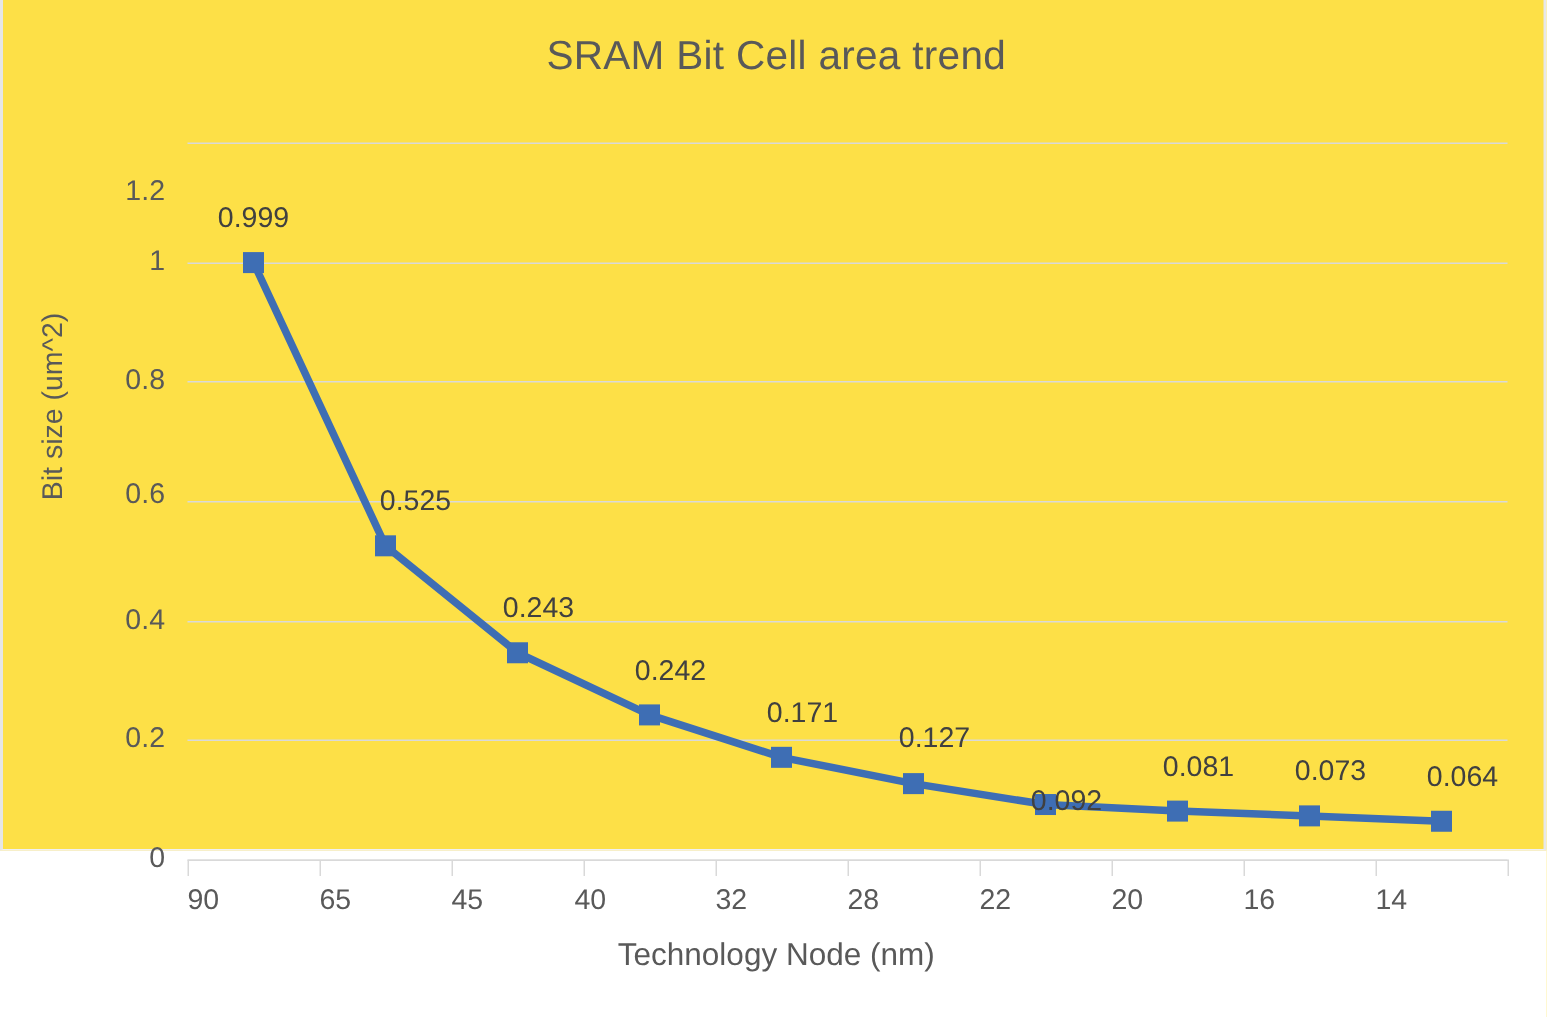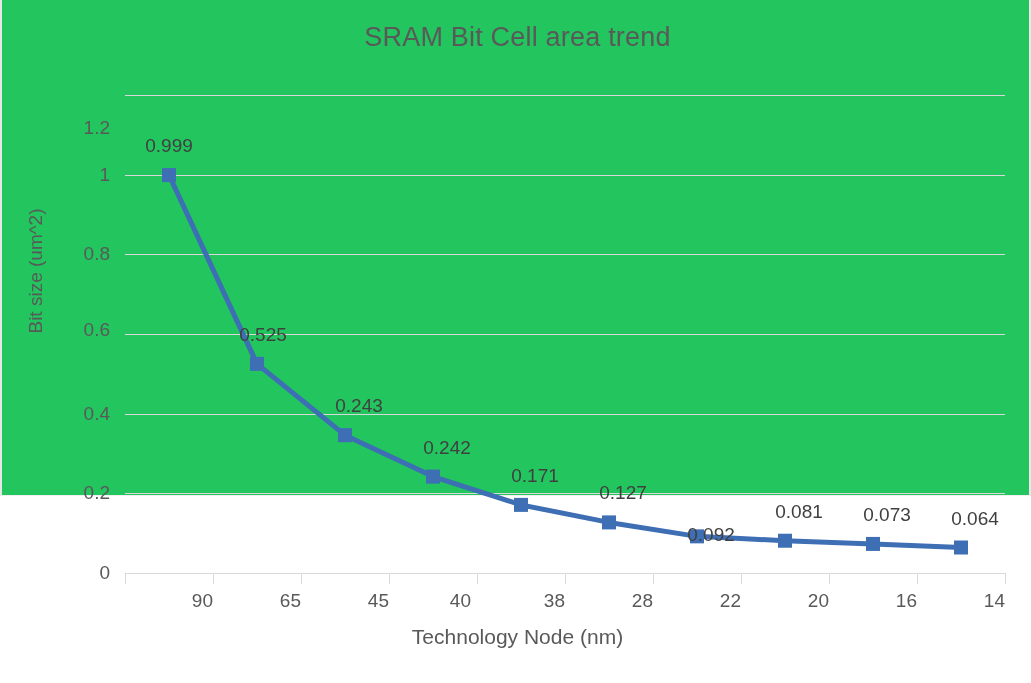--- a/index.html
+++ b/index.html
@@ -10,23 +10,23 @@
   body {
     width: 1031px;
     height: 683px;
     font-family: "Liberation Sans", sans-serif;
     overflow: hidden;
   }
 
   #chart-root {
     position: relative;
     width: 1031px;
-    height: 496px;
+    height: 567px;
     box-sizing: border-box;
-    background: #22c55e;
+    background: #fde047;
     border-left: 2px solid #e6e6e6;
     border-right: 2px solid #e8e8e8;
     border-bottom: 1px solid #f0f0f0;
   }
 
   
   #chart-title {
     position: absolute;
     left: 0;
     top: 22px;
@@ -104,21 +104,21 @@
     transform: rotate(-90deg);
     transform-origin: center center;
     white-space: nowrap;
   }
 
   
   .x-tick-label {
     position: absolute;
     top: 590px;
     width: 88px;
-    text-align: right;
+    text-align: left;
     font-size: 19px;
     color: #595959;
     white-space: nowrap;
   }
 
   #x-axis-title {
     position: absolute;
     left: 0;
     top: 625px;
     width: 1031px;
@@ -191,30 +191,30 @@
         <rect x="864" y="536.9216666666666" width="14" height="14" fill="#3E6EB4"></rect>
         <rect x="952" y="540.5066666666667" width="14" height="14" fill="#3E6EB4"></rect>
       </g>
   </svg>
 
   <div id="x-tick-labels">
       <div class="x-tick-label" style="left: 123px;">90</div>
       <div class="x-tick-label" style="left: 211px;">65</div>
       <div class="x-tick-label" style="left: 299px;">45</div>
       <div class="x-tick-label" style="left: 381px;">40</div>
-      <div class="x-tick-label" style="left: 475px;">38</div>
+      <div class="x-tick-label" style="left: 475px;">32</div>
       <div class="x-tick-label" style="left: 563px;">28</div>
       <div class="x-tick-label" style="left: 651px;">22</div>
       <div class="x-tick-label" style="left: 739px;">20</div>
       <div class="x-tick-label" style="left: 827px;">16</div>
       <div class="x-tick-label" style="left: 915px;">14</div>
     </div>
   <div id="data-labels">
       <div class="data-label" style="left: 167px; top: 135.065px;">0.999</div>
-      <div class="data-label" style="left: 261px; top: 323.875px;">0.525</div>
+      <div class="data-label" style="left: 275px; top: 323.875px;">0.525</div>
       <div class="data-label" style="left: 357px; top: 395.177px;">0.243</div>
       <div class="data-label" style="left: 445px; top: 436.603px;">0.242</div>
       <div class="data-label" style="left: 533px; top: 464.885px;">0.171</div>
       <div class="data-label" style="left: 621px; top: 482.412px;">0.127</div>
       <div class="data-label" style="left: 709px; top: 496.353px; margin-top: 28px;">0.092</div>
       <div class="data-label" style="left: 797px; top: 500.735px;">0.081</div>
       <div class="data-label" style="left: 885px; top: 503.922px;">0.073</div>
       <div class="data-label" style="left: 973px; top: 507.507px;">0.064</div>
     </div>
 

